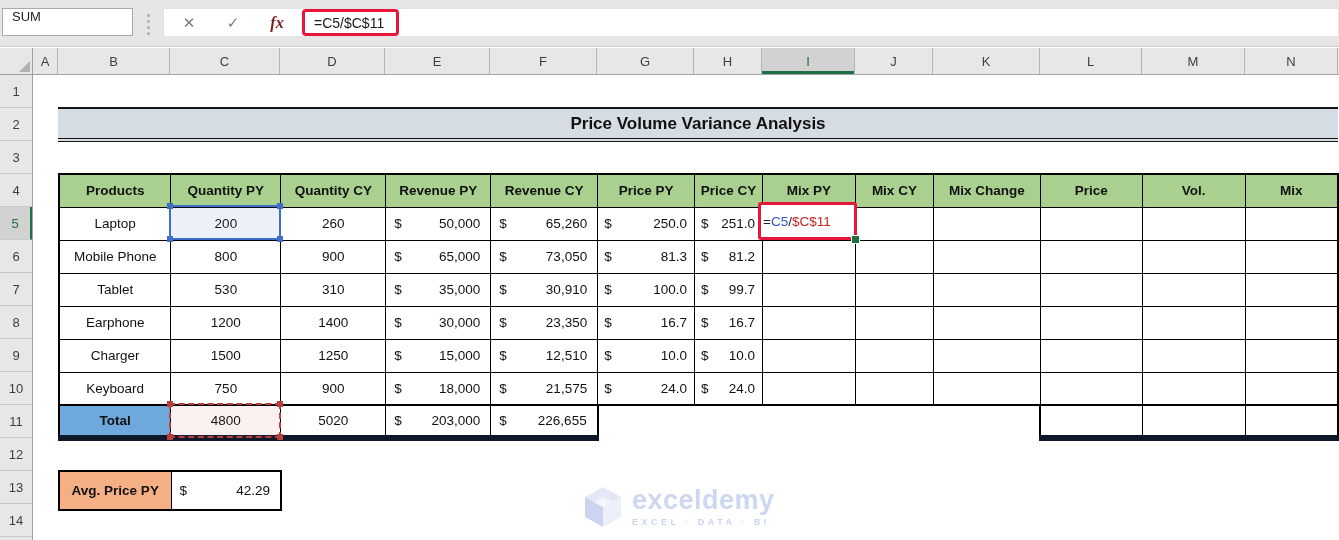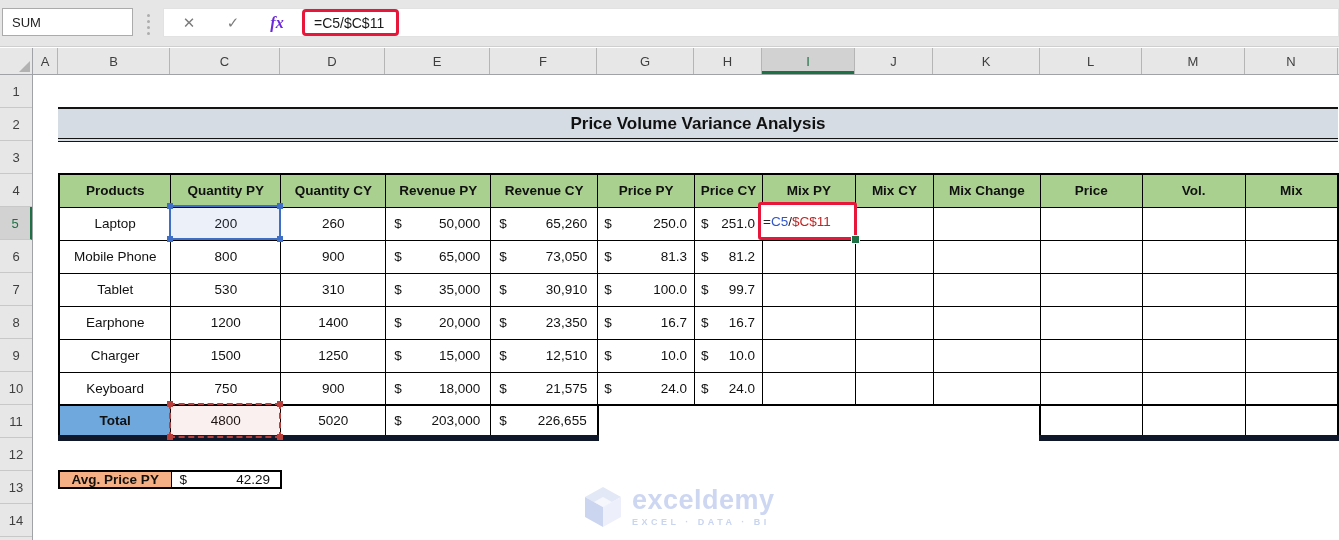--- a/index.html
+++ b/index.html
@@ -3,32 +3,32 @@
 <meta charset="utf-8">
 <style>
   html,body{margin:0;padding:0;background:#fff;}
   .stage{position:relative;width:1339px;height:540px;background:#fff;overflow:hidden;
          font-family:"Liberation Sans",sans-serif;color:#111;}
 
   
   .chrome{position:absolute;left:0;top:0;width:1339px;height:47px;background:#E6E6E6;
           border-bottom:1px solid #CFCFCF;box-sizing:border-box;}
   .namebox{position:absolute;left:2px;top:8px;width:131px;height:28px;background:#fff;
-           border:1px solid #ABABAB;box-sizing:border-box;display:flex;align-items:center;
+           border:1px solid #ABABAB;box-sizing:border-box;display:flex;align-items:flex-start;
            padding-left:9px;font-size:13px;color:#222;}
   .nb-arrow{position:absolute;right:7px;top:8px;font-size:10px;color:#666;}
   .fb-dots{position:absolute;left:147px;top:14px;display:flex;flex-direction:column;gap:3px;}
   .fb-dots i{width:3px;height:3px;border-radius:50%;background:#ADADAD;}
   .fbar{position:absolute;left:163px;top:8px;width:1176px;height:29px;background:#fff;
         border:1px solid #E2E2E2;box-sizing:border-box;display:flex;align-items:center;}
   .fbtn{width:24px;text-align:center;color:#7B7B7B;font-size:15px;cursor:default;}
   .fbtn.x{margin-left:13px;}
   .fbtn.ok{margin-left:20px;color:#7B7B7B;}
   .fbtn.fx{margin-left:20px;font-family:"Liberation Serif",serif;font-style:italic;
-           font-weight:bold;color:#6d28d9;font-size:16px;}
+           font-weight:bold;color:#7f1d1d;font-size:16px;}
   .fb-annotation{margin-left:13px;height:27px;border:3px solid #E6173A;border-radius:4px;
                  display:flex;align-items:center;padding:0 12px 0 9px;box-sizing:border-box;
                  font-size:14px;color:#1a1a1a;}
 
   
   .selectall{position:absolute;left:0;top:48px;width:33px;height:27px;background:#E7E7E7;
              border-right:1px solid #9FA3A8;border-bottom:1px solid #9FA3A8;box-sizing:border-box;}
   .selectall::after{content:"";position:absolute;right:2px;bottom:2px;width:0;height:0;
              border-left:11px solid transparent;border-bottom:11px solid #B2B2B2;}
   .colhead{position:absolute;left:33px;top:48px;width:1306px;height:27px;background:#E7E7E7;
@@ -61,21 +61,21 @@
   .br{border-right:2px solid #000 !important;}
   .main .total td{border-top:2px solid #000;border-bottom:6px solid #0f172a;}
   .main .r10 td.kedge{border-bottom:2px solid #000;}
   .main td.g{border:none;background:transparent;}
   .tot-label{background:#6FA8DC !important;font-weight:bold;}
   .mny{display:flex;justify-content:space-between;align-items:center;padding:0 10px 0 8px;}
   .mny.t{padding:0 7px 0 6px;}
 
   
   .avg{position:absolute;left:58px;top:470px;z-index:2;}
-  .avg td{border:1px solid #000;height:17px;padding:0;font-size:13.5px;vertical-align:middle;
+  .avg td{border:1px solid #000;height:39px;padding:0;font-size:13.5px;vertical-align:middle;
           box-sizing:border-box;background:#fff;}
   .avg tr:first-child td{border-top:2px solid #000;}
   .avg tr:last-child td{border-bottom:2px solid #000;}
   .avg .lab{font-weight:bold;text-align:center;}
   .avg .o{background:#F4B084;}
   .avg .y{background:#FFD966;}
 
   
   .refbox{position:absolute;box-sizing:border-box;z-index:4;}
   .ref-c5{left:169px;top:205px;width:112px;height:35px;border:2px solid #3E6EC6;
@@ -316,21 +316,21 @@
       <td></td>
           <td class="br"></td>
     </tr>
     <tr>
       <td class="bl">Earphone</td>
       <td>1200</td>
       <td>1400</td>
       <td>
             <div class="mny">
               <span>$</span>
-              <span>20,000</span>
+              <span>30,000</span>
             </div>
           </td>
       <td>
             <div class="mny">
               <span>$</span>
               <span>23,350</span>
             </div>
           </td>
       <td>
             <div class="mny t">

